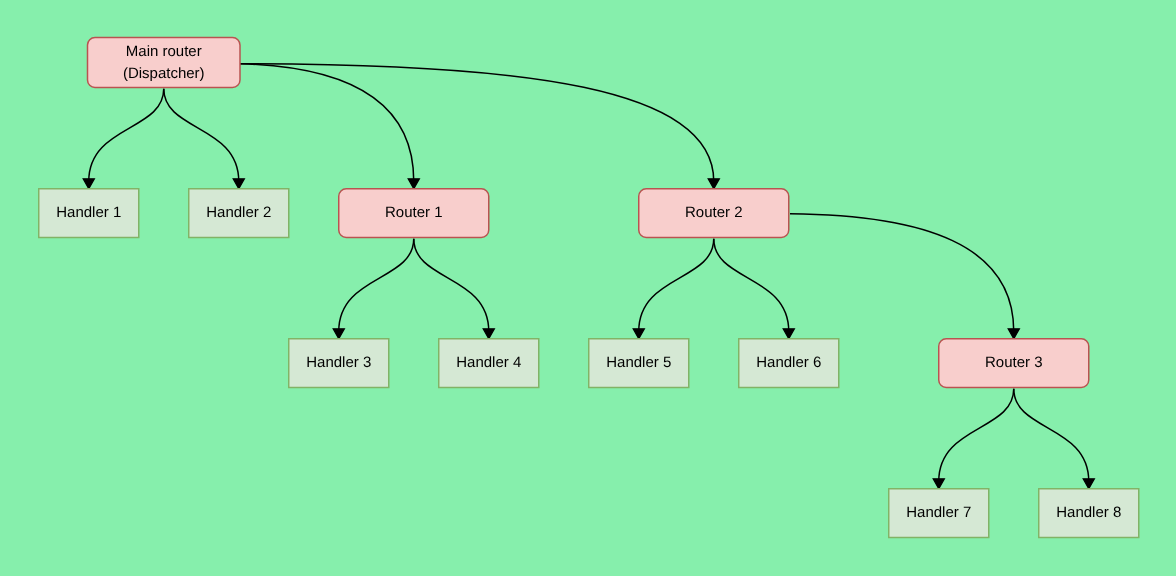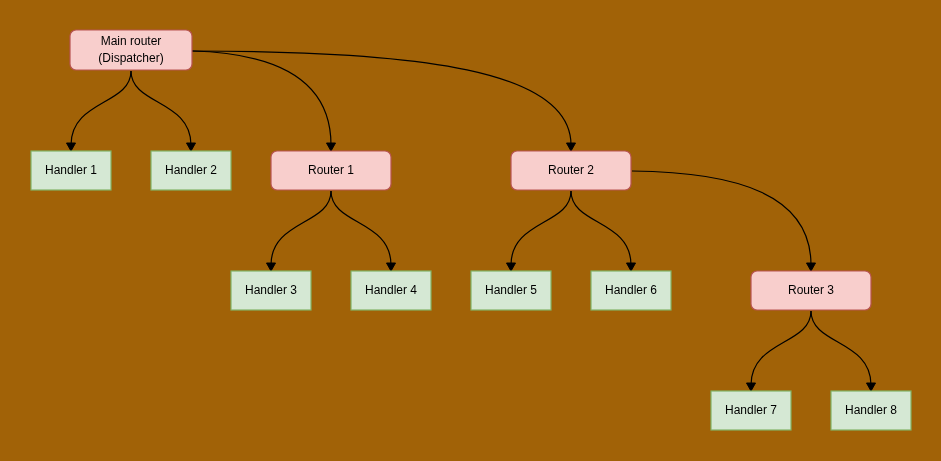--- a/index.html
+++ b/index.html
@@ -4,21 +4,21 @@
 <style>
   html, body {
     margin: 0;
     padding: 0;
     background: #ffffff;
   }
   #canvas {
     position: relative;
     width: 941px;
     height: 461px;
-    background: #a16207;
+    background: #86efac;
     font-family: "Liberation Sans", sans-serif;
     overflow: hidden;
   }
   #diagram-svg {
     position: absolute;
     left: 0;
     top: 0;
     width: 941px;
     height: 461px;
   }

